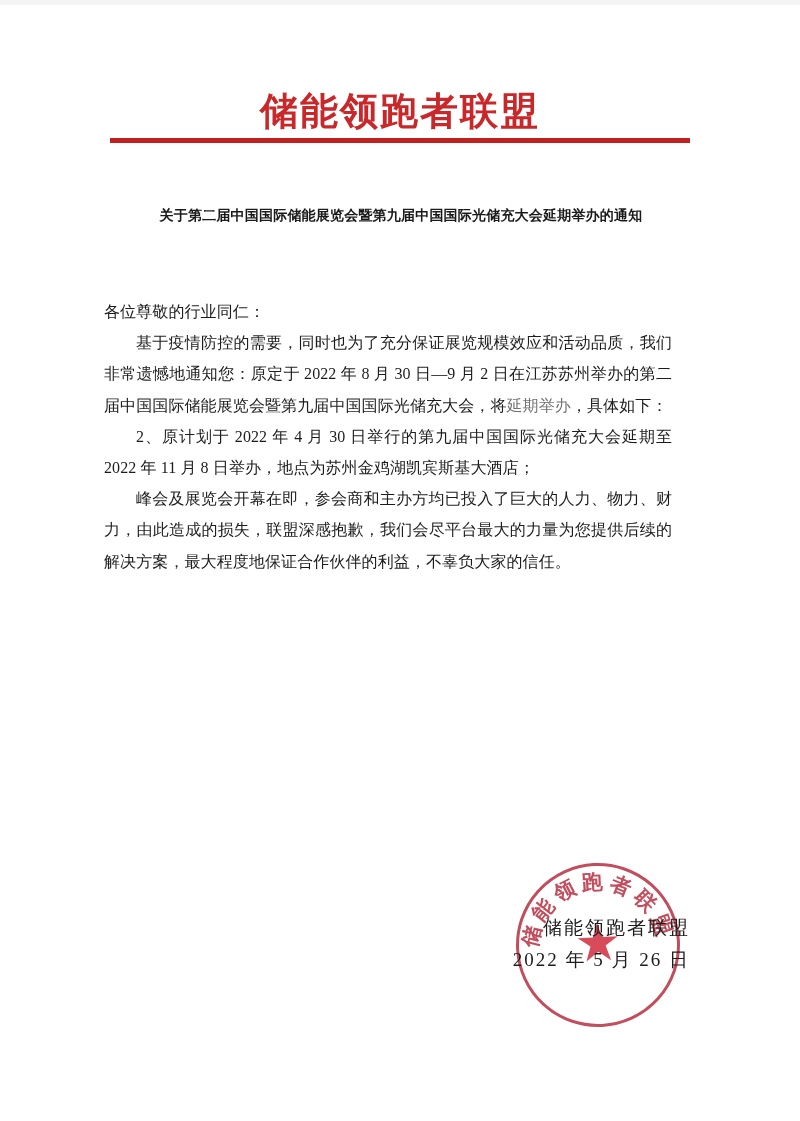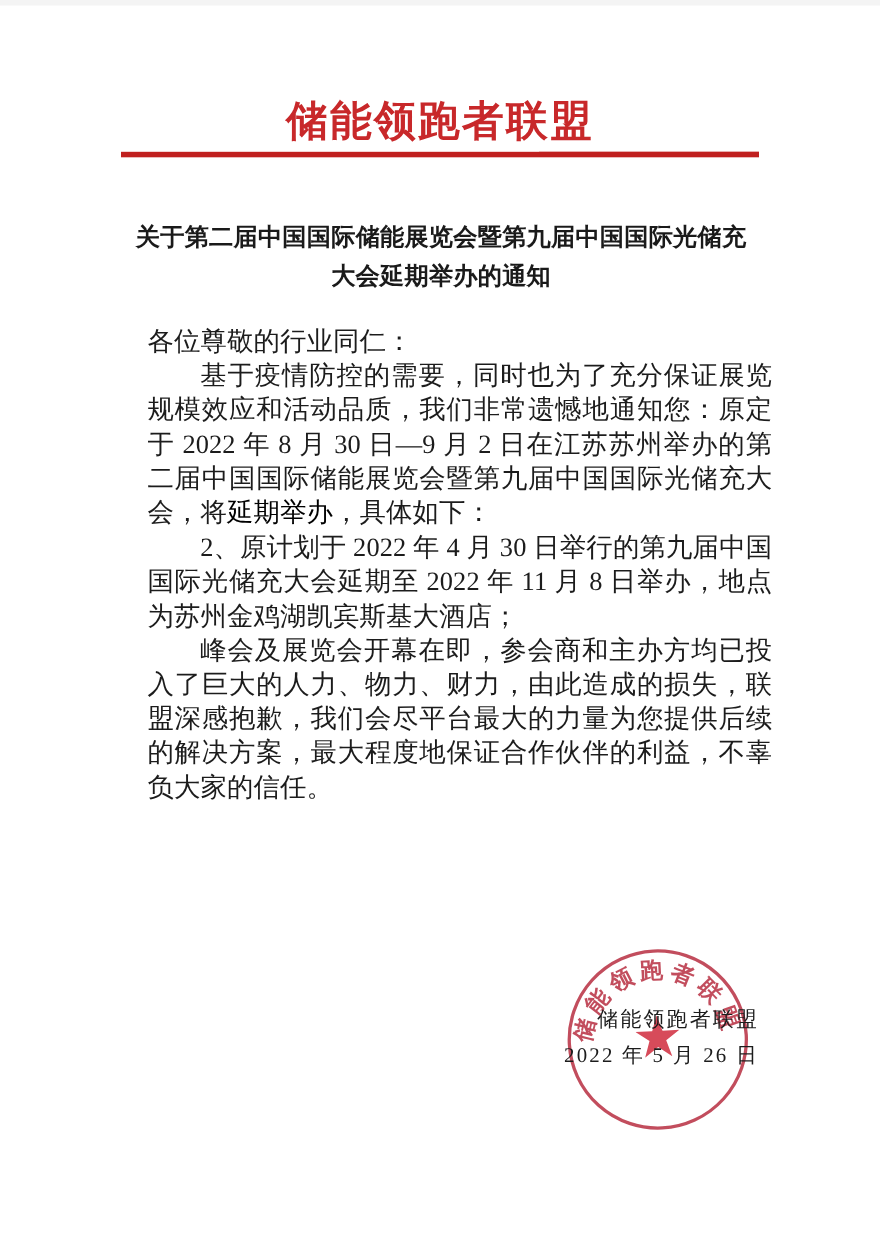--- a/index.html
+++ b/index.html
@@ -68,34 +68,34 @@
     background: #c0201f;
   }
 
   
   .doc-title {
     position: absolute;
     top: 198px;
     left: 118px;
     width: 566px;
     text-align: center;
-    font-size: 22px;
+    font-size: 14px;
     line-height: 35px;
     font-weight: 700;
     color: #1a1a1a;
     letter-spacing: 0.2px;
   }
 
   
   .body-block {
     position: absolute;
     top: 296px;
-    left: 134px;
+    left: 104px;
     width: 568px;
-    font-size: 24px;
+    font-size: 16px;
     line-height: 31.2px;
     color: #1c1c1c;
     text-align: justify;
     text-justify: inter-ideograph;
     letter-spacing: 0.1px;
   }
   .para {
     margin: 0;
     text-indent: 2em;
     text-align: justify;
@@ -170,21 +170,21 @@
     <div class="letterhead-title" style="color: rgb(200, 40, 42);">储能领跑者联盟</div>
   </div>
   <div class="letterhead-rule" style="background: rgb(192, 32, 31);"></div>
 
   <div class="doc-title">关于第二届中国国际储能展览会暨第九届中国国际光储充大会延期举办的通知</div>
 
   <div class="body-block">
 
     <p class="para no-indent">各位尊敬的行业同仁：</p>
 
-    <p class="para"><span>基于疫情防控的需要，同时也为了充分保证展览规模效应和活动品质，我们非常遗憾地通知您：原定于 2022 年 8 月 30 日—9 月 2 日在江苏苏州举办的第二届中国国际储能展览会暨第九届中国国际光储充大会，将</span><span class="hl-red" style="color: #000000;">延期举办</span><span>，具体如下：</span></p>
+    <p class="para"><span>基于疫情防控的需要，同时也为了充分保证展览规模效应和活动品质，我们非常遗憾地通知您：原定于 2022 年 8 月 30 日—9 月 2 日在江苏苏州举办的第二届中国国际储能展览会暨第九届中国国际光储充大会，将</span><span class="hl-red" style="color: #737373;">延期举办</span><span>，具体如下：</span></p>
 
 
     <p class="para">2、原计划于 2022 年 4 月 30 日举行的第九届中国国际光储充大会延期至 2022 年 11 月 8 日举办，地点为苏州金鸡湖凯宾斯基大酒店；</p>
 
 
     <p class="para">峰会及展览会开幕在即，参会商和主办方均已投入了巨大的人力、物力、财力，由此造成的损失，联盟深感抱歉，我们会尽平台最大的力量为您提供后续的解决方案，最大程度地保证合作伙伴的利益，不辜负大家的信任。</p>
 
   </div>
 
   <div class="seal" style="border-color: rgb(181, 39, 58);">

